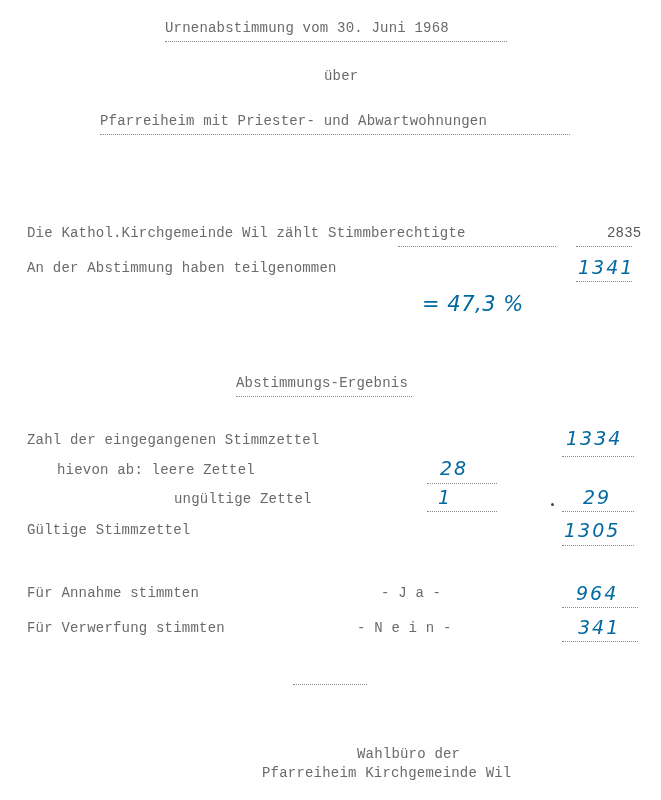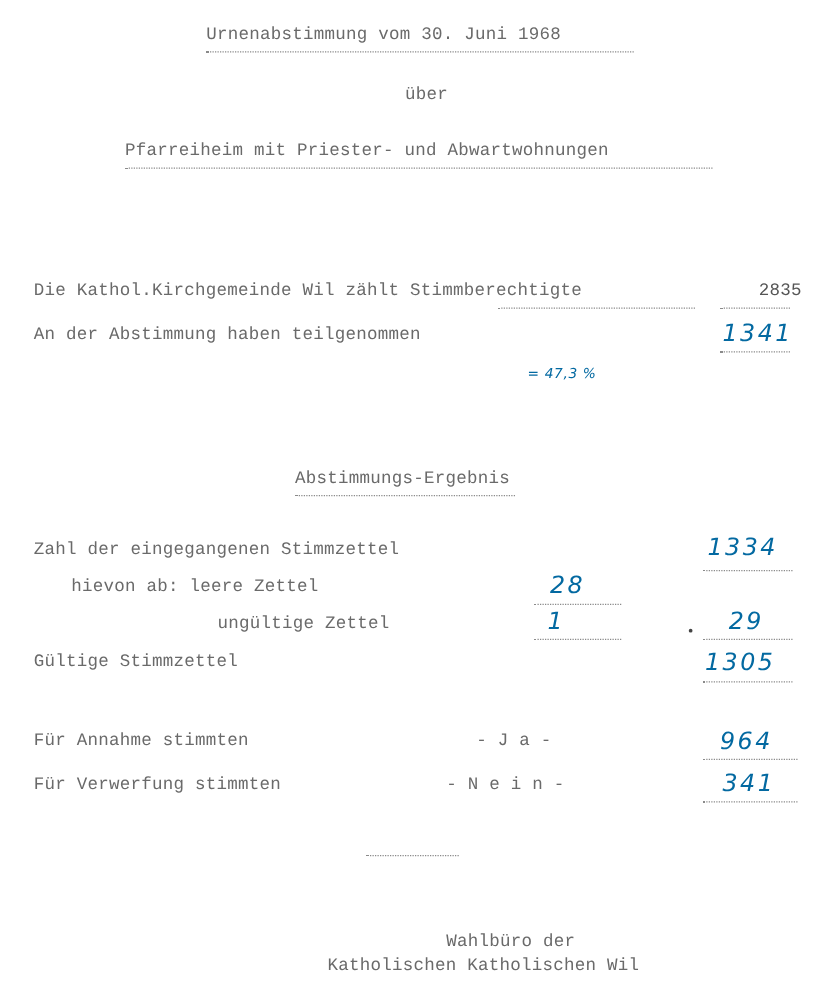--- a/index.html
+++ b/index.html
@@ -27,21 +27,21 @@
 
   <div class="t" style="left:27px; top:225px;">Die Kathol.Kirchgemeinde Wil zählt Stimmberechtigte</div>
   <div class="ul" style="left:398px; top:246px; width:158px;"></div>
   <div class="t" style="left:579px; top:225px; color:#555;margin-left:28px;">2835</div>
   <div class="ul" style="left:576px; top:246px; width:56px;"></div>
 
   <div class="t" style="left:27px; top:260px;">An der Abstimmung haben teilgenommen</div>
   <div class="hw" style="left:578px; top:256px;">1341</div>
   <div class="ul" style="left:576px; top:281px; width:56px;"></div>
 
-  <div class="hw" style="left:422px; top:292px; font-size:11px; letter-spacing:0.5px;">= 47,3 %</div>
+  <div class="hw" style="left:422px; top:292px; font-size:21px; letter-spacing:0.5px;">= 47,3 %</div>
 
   <div class="t" style="left:236px; top:375px;">Abstimmungs-Ergebnis</div>
   <div class="ul" style="left:236px; top:396px; width:176px;"></div>
 
   <div class="t" style="left:27px; top:432px;text-align:center;">Zahl der eingegangenen Stimmzettel</div>
   <div class="hw" style="left:566px; top:427px;">1334</div>
   <div class="ul" style="left:562px; top:456px; width:72px;"></div>
 
   <div class="t" style="left:57px; top:462px;">hievon ab: leere Zettel</div>
   <div class="hw" style="left:440px; top:457px;">28</div>
@@ -64,15 +64,15 @@
   <div class="ul" style="left:562px; top:607px; width:76px;"></div>
 
   <div class="t" style="left:27px; top:620px;">Für Verwerfung stimmten</div>
   <div class="t" style="left:357px; top:620px;">- N e i n -</div>
   <div class="hw" style="left:578px; top:616px;">341</div>
   <div class="ul" style="left:562px; top:641px; width:76px;"></div>
 
   <div class="ul" style="left:293px; top:684px; width:74px;"></div>
 
   <div class="t" style="left:357px; top:746px;">Wahlbüro der</div>
-  <div class="t" style="left:262px; top:765px;">Katholischen Katholischen Wil</div>
+  <div class="t" style="left:262px; top:765px;">Pfarreiheim Kirchgemeinde Wil</div>
 
 </div>
 
 </body></html>

